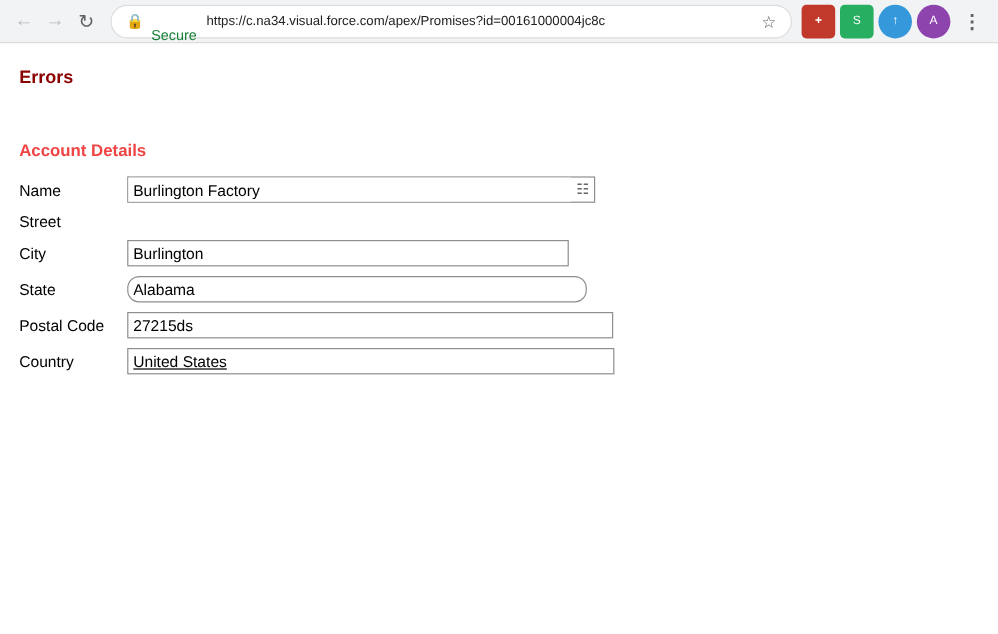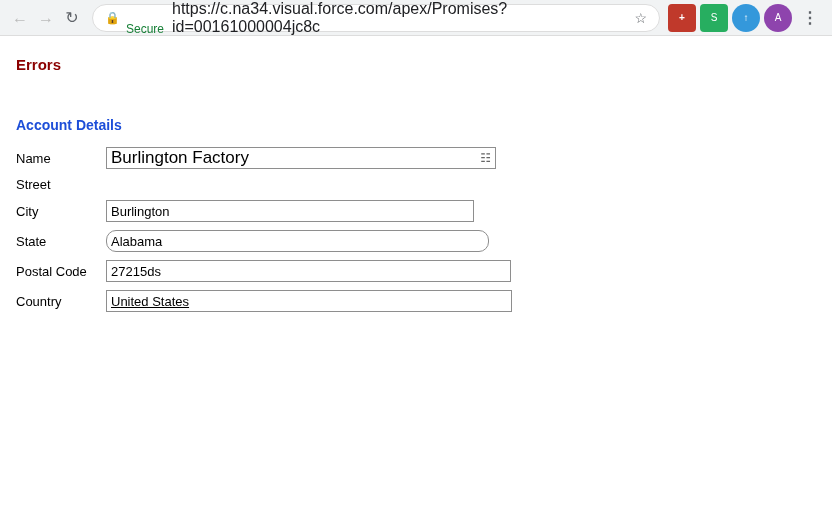--- a/index.html
+++ b/index.html
@@ -64,21 +64,21 @@
       height: 28px;
       gap: 6px;
     }
 
     .secure-icon {
       color: #188038;
       font-size: 12px;
     }
 
     .url-text {
-      font-size: 16px;
+      font-size: 11px;
       color: #202124;
       flex: 1;
     }
 
     .star-icon {
       color: #5f6368;
       font-size: 14px;
     }
 
     .toolbar-icons {
@@ -135,21 +135,21 @@
     .page-title {
       font-size: 15px;
       font-weight: bold;
       color: #8b0000;
       margin-bottom: 8px;
     }
 
     .section-title {
       font-size: 14px;
       font-weight: bold;
-      color: #1d4ed8;
+      color: #ef4444;
       margin-bottom: 14px;
       margin-top: 44px;
     }
 
     .form-row {
       margin-bottom: 8px;
       display: flex;
       align-items: center;
     }
 
@@ -176,21 +176,21 @@
       display: flex;
       align-items: center;
       border: 1px solid #8e8e8e;
       height: 22px;
       background: #fff;
     }
 
     .form-input-name input {
       border: none;
       flex: 1;
-      font-size: 17px;
+      font-size: 13px;
       padding: 2px 4px;
       outline: none;
       height: 100%;
     }
 
     .name-icon {
       padding: 2px 4px;
       color: #666;
       font-size: 12px;
       cursor: pointer;

